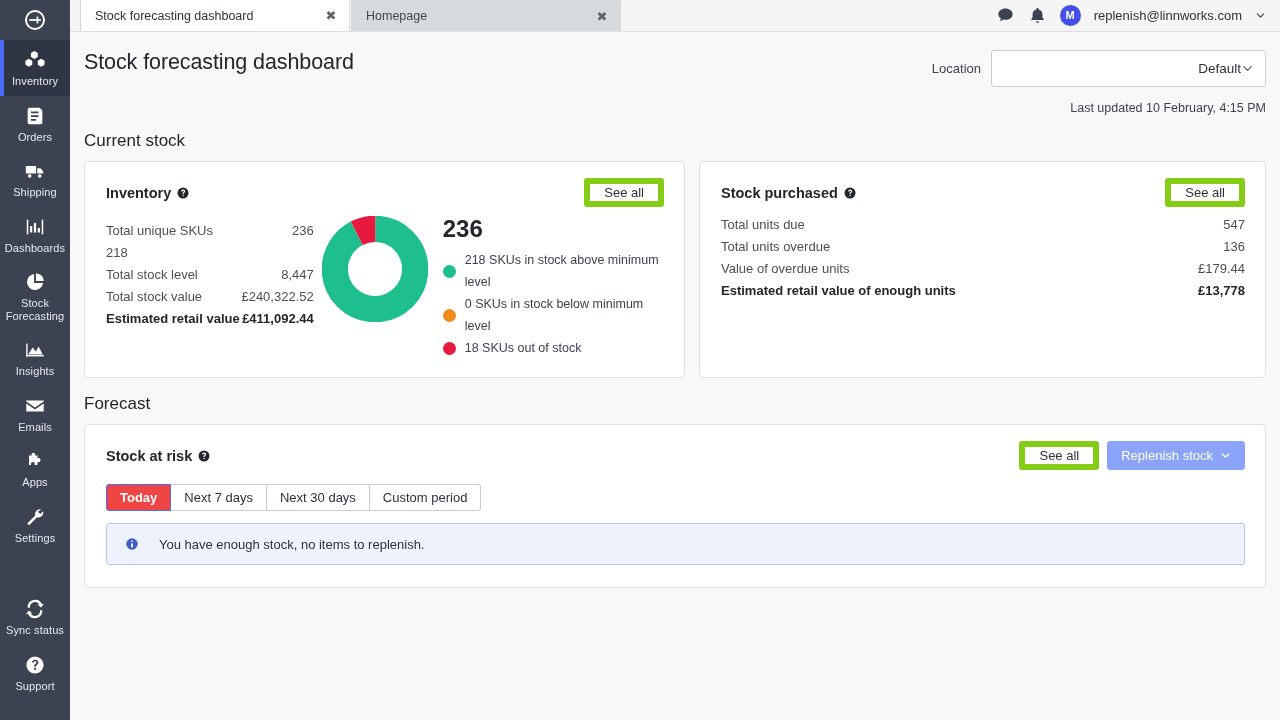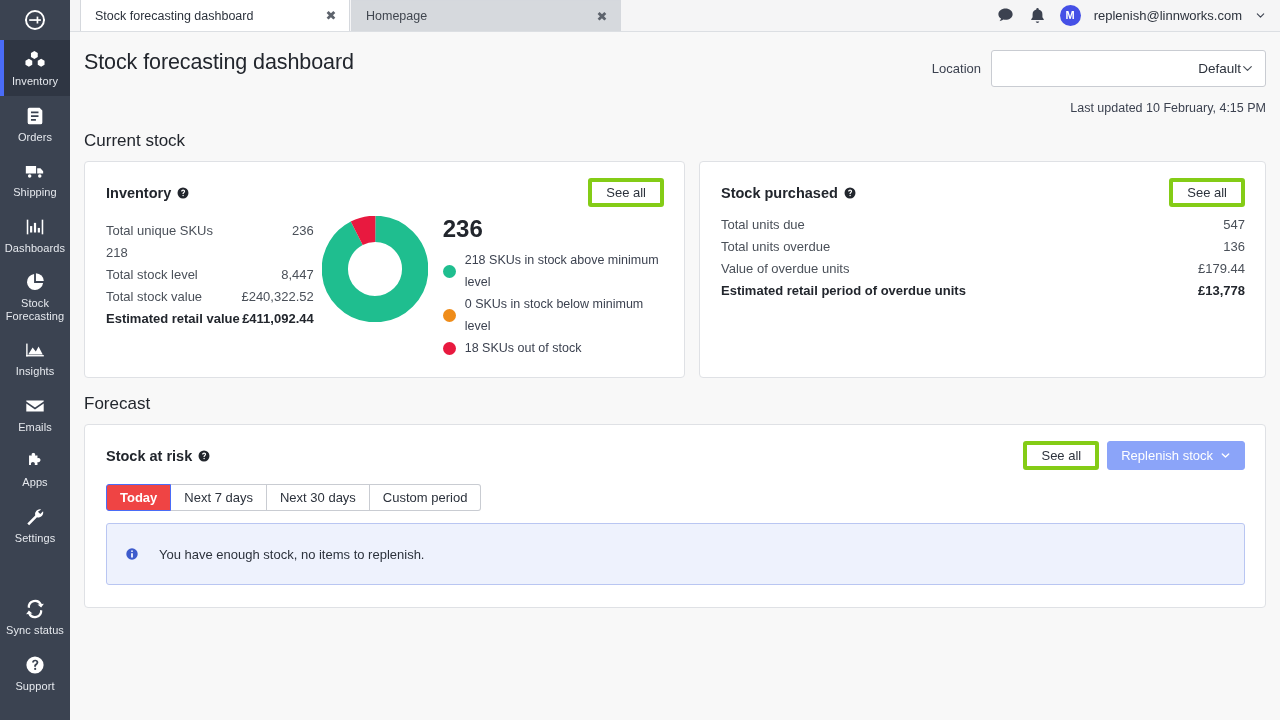--- a/index.html
+++ b/index.html
@@ -144,21 +144,21 @@
   .card-title {
     font-size: 14.5px; font-weight: bold; color: #22262d;
   }
   .help-ico {
     width: 14px; height: 14px; margin-left: 5px;
     display: inline-block; vertical-align: middle; cursor: pointer;
   }
   .help-ico svg { width: 100%; height: 100%; display: block; fill: #22262d; }
   .btn-outline {
     margin-left: auto;
-    background: #fff; border: 4px solid #84cc16; border-radius: 3px;
+    background: #fff; border: 6px solid #84cc16; border-radius: 3px;
     height: 29px; padding: 0 14px;
     font-size: 13px; color: #2c323c; cursor: pointer;
     font-family: "Liberation Sans", sans-serif;
     display: inline-flex; align-items: center;
   }
 
   .inv-body { display: flex; align-items: flex-start; }
   .stat-table { width: 230px; margin-top: 7px; }
   .stat-row {
     display: flex; font-size: 13px; color: #4a5059;
@@ -215,21 +215,21 @@
     font-family: "Liberation Sans", sans-serif;
   }
   .seg:first-child { border-left-width: 1px; border-radius: 3px 0 0 3px; }
   .seg:last-child { border-radius: 0 3px 3px 0; }
   .seg.active {
     background: #ef4444; border-color: #4a6cf7; color: #fff; font-weight: bold;
   }
 
   .alert {
     background: #eef2fd; border: 1px solid #b9c6f2; border-radius: 3px;
-    height: 62px; display: flex; align-items: center;
+    height: 42px; display: flex; align-items: center;
     padding: 0 18px; gap: 20px;
   }
   .alert-ico { width: 14px; height: 14px; flex: 0 0 14px; }
   .alert-ico svg { width: 100%; height: 100%; display: block; fill: #3d5bcc; }
   .alert-text { font-size: 13px; color: #2c323c; }
 </style>
 </head>
 <body>
 
 <div class="app">
@@ -491,21 +491,21 @@
             </div>
             <div class="pur-row">
               <span class="lbl">Total units overdue</span>
               <span class="val">136</span>
             </div>
             <div class="pur-row">
               <span class="lbl">Value of overdue units</span>
               <span class="val">£179.44</span>
             </div>
             <div class="pur-row bold">
-              <span class="lbl">Estimated retail period of overdue units</span>
+              <span class="lbl">Estimated retail value of enough units</span>
               <span class="val">£13,778</span>
             </div>
           </div>
         </div>
       </div>
 
       <h2 class="section-title">Forecast</h2>
 
       <div class="card card-forecast">
         <div class="card-head">

